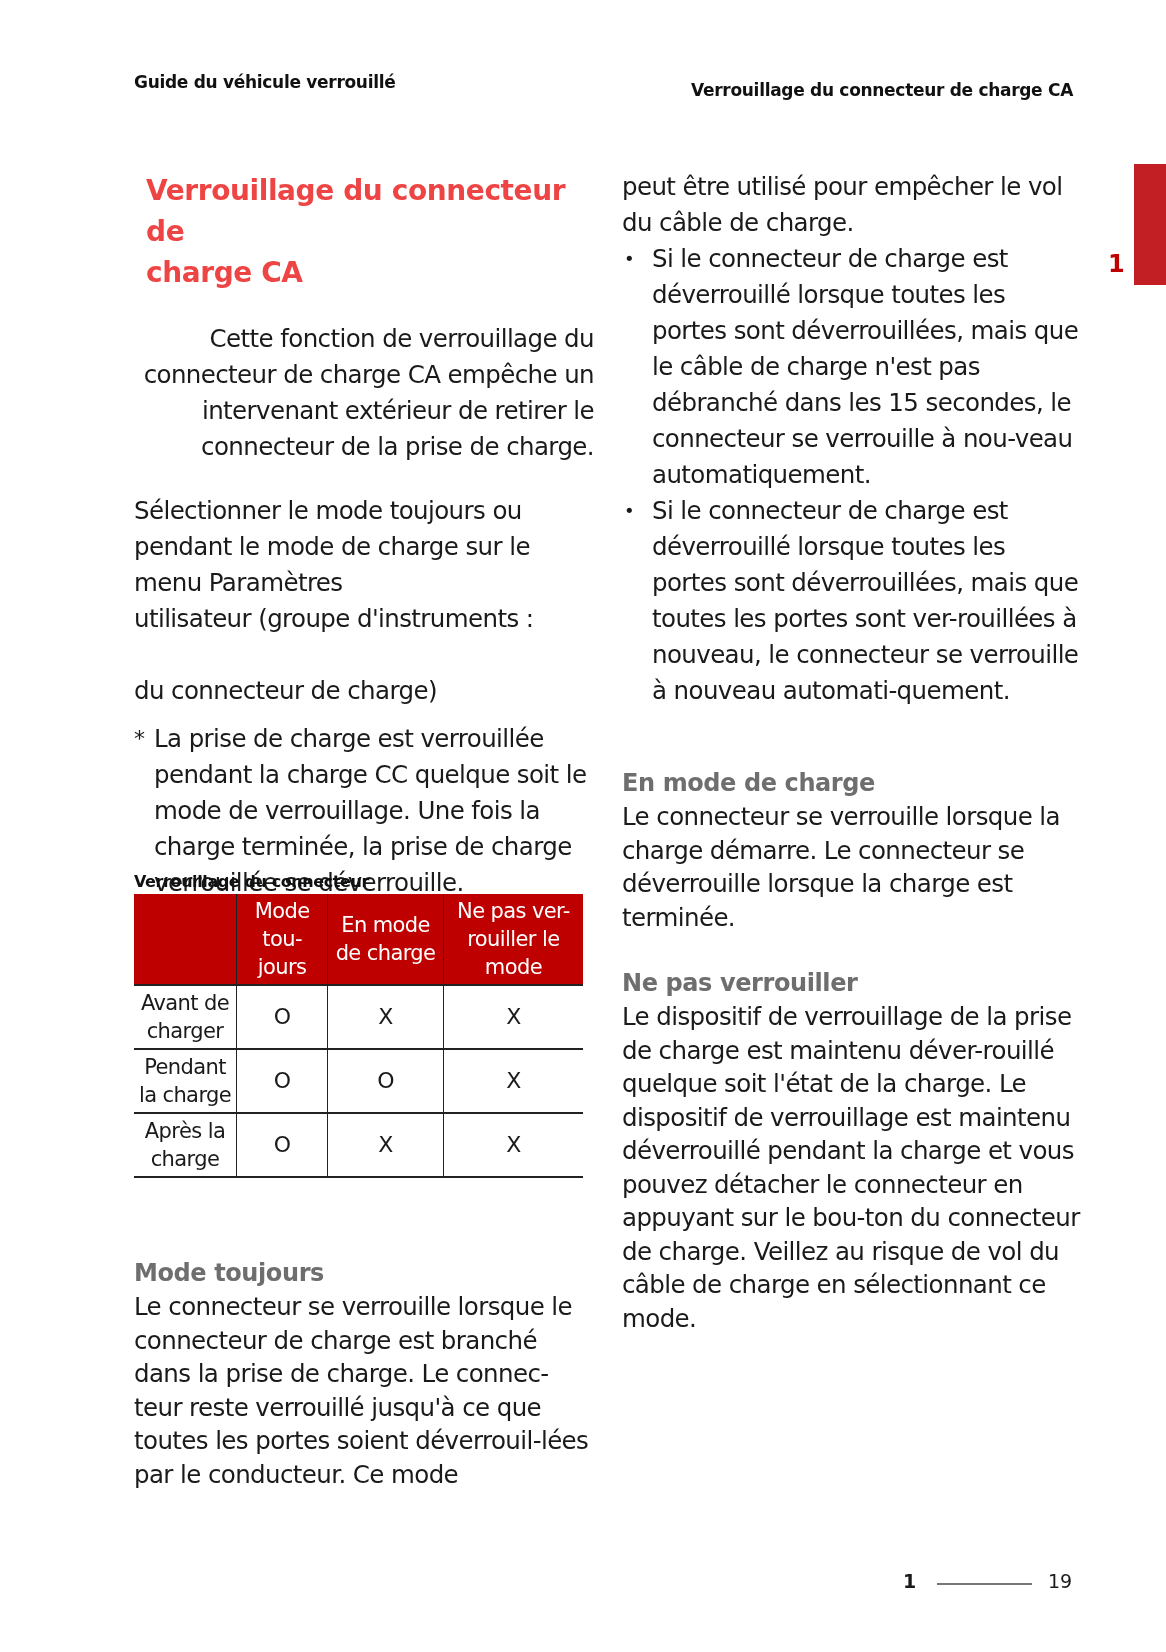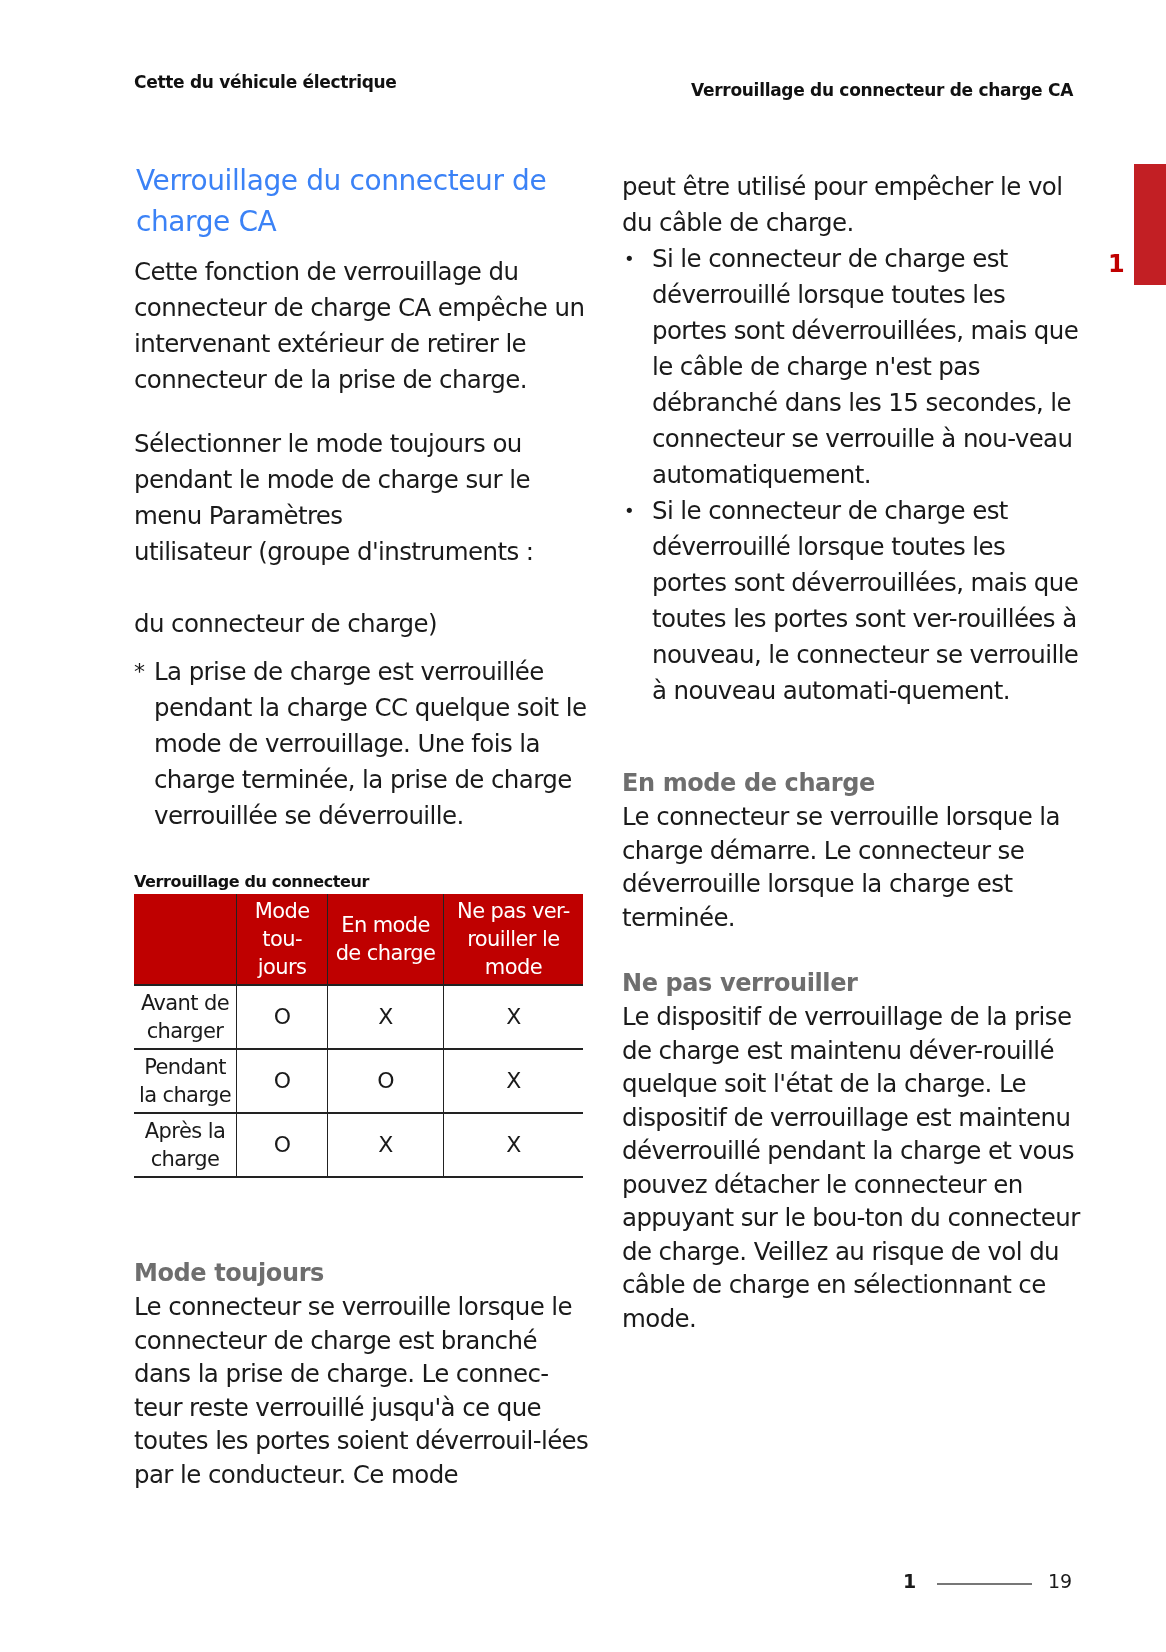--- a/index.html
+++ b/index.html
@@ -5,21 +5,21 @@
   html, body { margin: 0; padding: 0; background: #ffffff; }
   body { width: 1166px; height: 1652px; position: relative; overflow: hidden;
          font-family: "DejaVu Sans", sans-serif; color: #1a1a1a; }
   .abs { position: absolute; }
   .running-head { top: 72px; font-size: 17px; font-weight: bold; letter-spacing: -0.3px; color: #111; white-space: nowrap; }
   .rh-left { left: 134px; }
   .rh-right { right: 93px; text-align: right; margin-top: 8px; }
   .col { position: absolute; font-size: 24.5px; line-height: 36px; letter-spacing: -0.6px; }
   .col-left { left: 134px; width: 460px; }
   .col-right { left: 622px; width: 460px; }
-  .title { color: #3b82f6; font-weight: normal; font-size: 28px; line-height: 41px; letter-spacing: -0.4px; margin: 2px; }
+  .title { color: #ef4444; font-weight: bold; font-size: 28px; line-height: 41px; letter-spacing: -0.4px; margin: 12px; }
   p { margin: 0; }
   .subhead { font-weight: bold; font-size: 16px; letter-spacing: -0.4px; color: #111; }
   .gray-head { font-weight: bold; color: #6e6e6e; font-size: 24px; letter-spacing: -0.4px; line-height: 34px; }
   .note { display: flex; }
   .note .mark { width: 20px; flex: none; font-size: 22px; }
   .bullets { margin: 0; padding: 0; list-style: none; }
   .bullets li { display: flex; }
   .bullets .dot { width: 28px; flex: none; font-size: 18px; padding-left: 2px; }
   table.lock { position: absolute; left: 134px; top: 894px; width: 449px; border-collapse: collapse;
                font-size: 21px; letter-spacing: -0.6px; line-height: 28px; }
@@ -32,32 +32,32 @@
   table.lock .mark-cell { font-size: 22px; }
   .side-tab { position: absolute; left: 1134px; top: 164px; width: 32px; height: 121px; background: #c21f24; }
   .side-num { position: absolute; left: 1108px; top: 250px; font-size: 24px; font-weight: bold; color: #c00000; }
   .footer-chapter { position: absolute; left: 903px; top: 1570px; font-size: 19px; font-weight: bold; }
   .footer-rule { position: absolute; left: 937px; top: 1583px; width: 95px; height: 1.5px; background: #777; }
   .footer-page { position: absolute; left: 1048px; top: 1570px; font-size: 19px; }
 </style>
 </head>
 <body>
 
-<div class="abs running-head rh-left">Cette du véhicule électrique</div>
+<div class="abs running-head rh-left">Guide du véhicule verrouillé</div>
 <div class="abs running-head rh-right">Verrouillage du connecteur de charge CA</div>
 
 <div class="side-tab"></div>
 <div class="side-num">1</div>
 
 <div class="col col-left" style="top:158px;">
   <h1 class="title">
     <span>Verrouillage du connecteur de</span><br>
     <span>charge CA</span>
   </h1>
-  <p style="margin-top:12px;">Cette fonction de verrouillage du connecteur de charge CA empêche un intervenant extérieur de retirer le connecteur de la prise de charge.</p>
+  <p style="margin-top:28px;text-align:right;">Cette fonction de verrouillage du connecteur de charge CA empêche un intervenant extérieur de retirer le connecteur de la prise de charge.</p>
   <p style="margin-top:28px;">
     <span>Sélectionner le mode toujours ou</span><br>
     <span>pendant le mode de charge sur le</span><br>
     <span>menu Paramètres</span><br>
     <span>utilisateur (groupe d'instruments :</span><br>
     <br>
     <span>du connecteur de charge)</span>
   </p>
   <div class="note" style="margin-top:12px;">
     <span class="mark">*</span>

